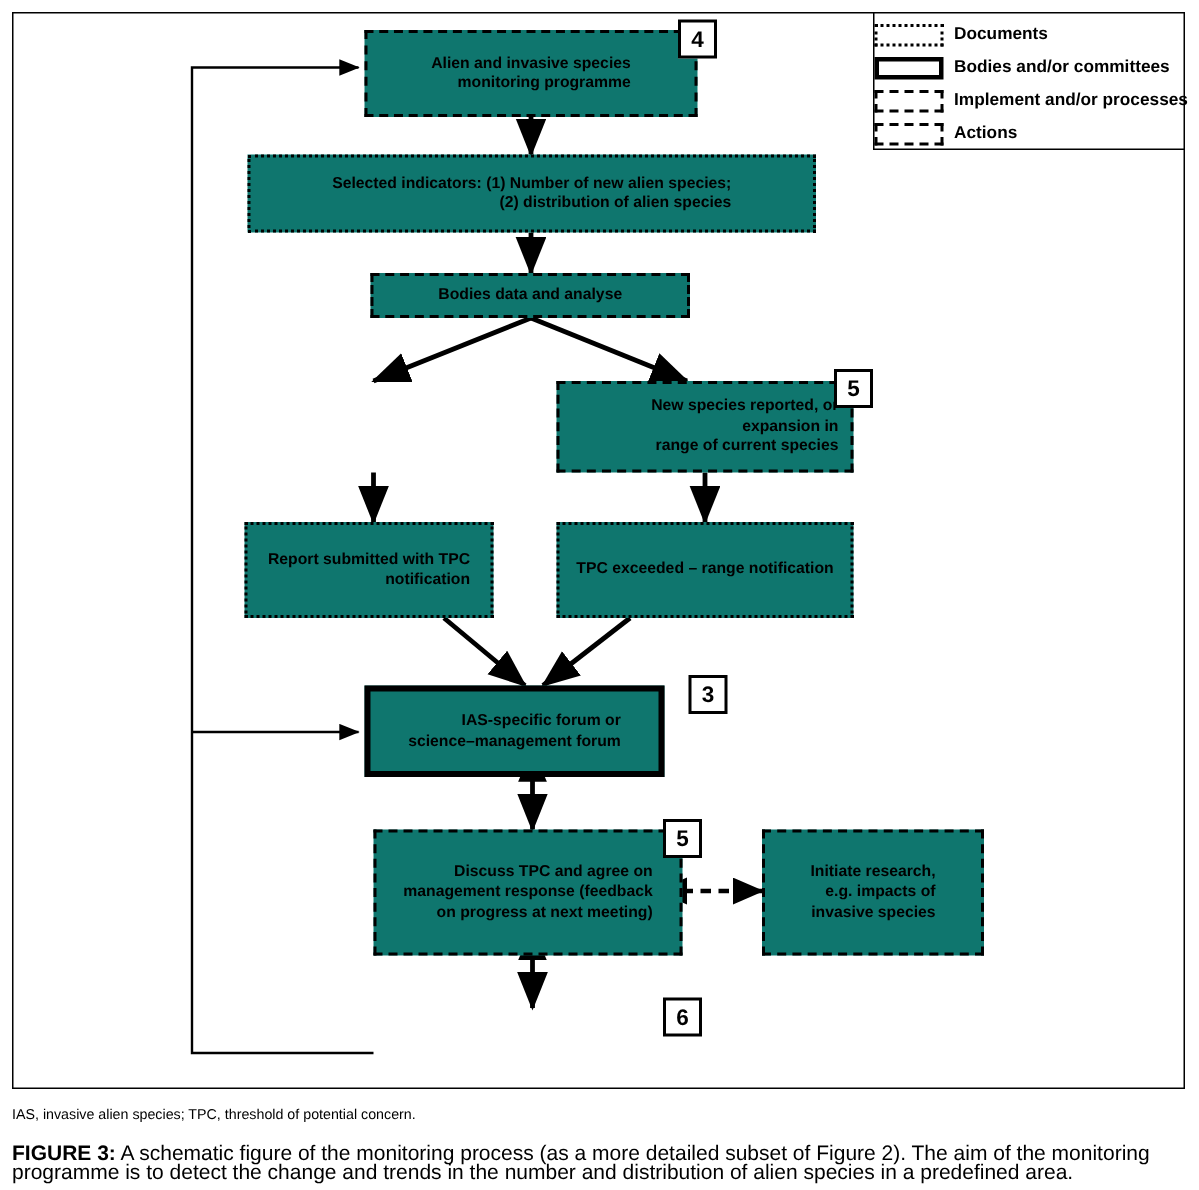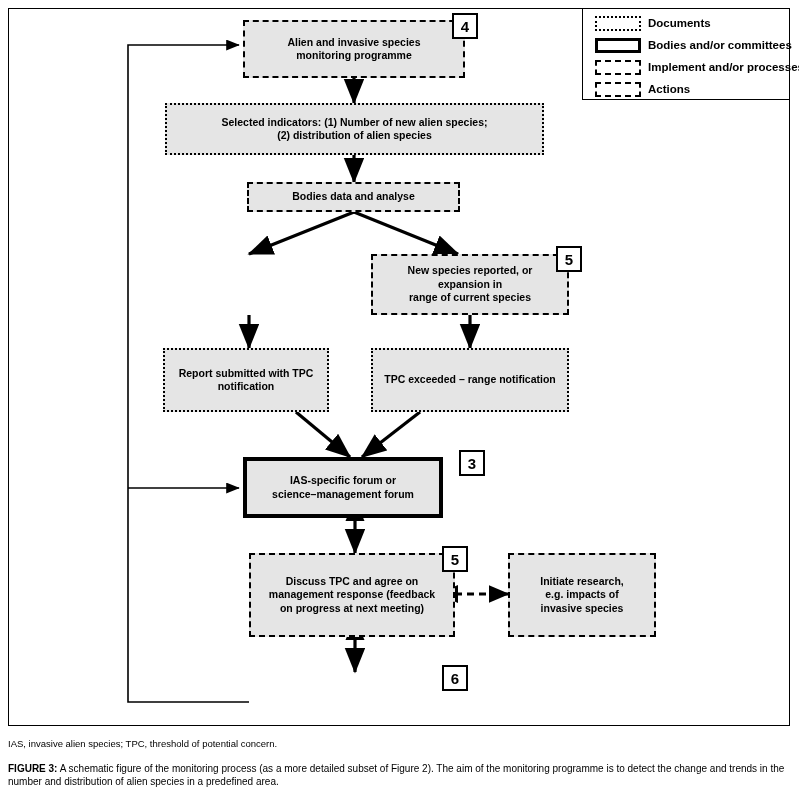--- a/index.html
+++ b/index.html
@@ -3,48 +3,48 @@
 <meta charset="utf-8">
 <style>
   html,body{margin:0;padding:0;background:#ffffff;}
   body{font-family:"Liberation Sans",sans-serif;color:#000;}
   #page{position:relative;width:799px;height:793px;overflow:hidden;background:#fff;}
 
   
   .frame{position:absolute;left:8px;top:8px;width:782px;height:718px;border:1px solid #000;box-sizing:border-box;}
 
   
-  .legend{position:absolute;left:582px;top:8px;width:208px;height:92px;border:1px solid #000;box-sizing:border-box;background:#fff;padding:3px 12px;}
+  .legend{position:absolute;left:582px;top:8px;width:208px;height:92px;border:1px solid #000;box-sizing:border-box;background:#fff;padding:3px 0;}
   .legend-row{display:flex;align-items:center;height:21px;margin:1px 0;}
   .legend-swatch{width:46px;height:15px;box-sizing:border-box;flex:0 0 46px;margin-right:7px;}
   .sw-doc{border:2px dotted #000;}
   .sw-body{border:3px solid #000;}
   .sw-act{border:2px dashed #000;}
   .sw-action{border:2px dashed #000;border-style:dashed;}
   .sw-action{border:2px dashed #000;}
   .legend-label{font-size:11.5px;font-weight:bold;line-height:13px;white-space:nowrap;}
 
   
-  .node{position:absolute;box-sizing:border-box;background:#e5e5e5;display:flex;align-items:center;justify-content:center;text-align:center;}
+  .node{position:absolute;box-sizing:border-box;background:#0f766e;display:flex;align-items:center;justify-content:center;text-align:right;}
   .node .txt{font-size:10.5px;font-weight:bold;line-height:13.5px;padding:0 8px;}
   .st-doc{border:2px dotted #000;}
   .st-proc{border:2px dashed #000;}
   .st-body{border:4px solid #000;}
   .st-action{border:2px dashed #000;}
 
   
   .badge{position:absolute;width:26px;height:26px;border:2px solid #000;background:#fff;
          display:flex;align-items:center;justify-content:center;font-size:15px;font-weight:bold;box-sizing:border-box;z-index:6;}
 
   
   svg.wires{position:absolute;left:0;top:0;width:799px;height:793px;pointer-events:none;}
 
   
   .cap-abbrev{position:absolute;left:8px;top:738px;font-size:9.5px;line-height:12px;}
-  .cap-fig{position:absolute;left:8px;top:762px;width:782px;font-size:10px;line-height:13px;}
+  .cap-fig{position:absolute;left:8px;top:762px;width:782px;font-size:14px;line-height:13px;}
   .cap-fig b{font-weight:bold;}
 </style>
 </head>
 <body>
 
 <div id="page">
 
   <div class="frame"></div>
 
   <div class="legend">

